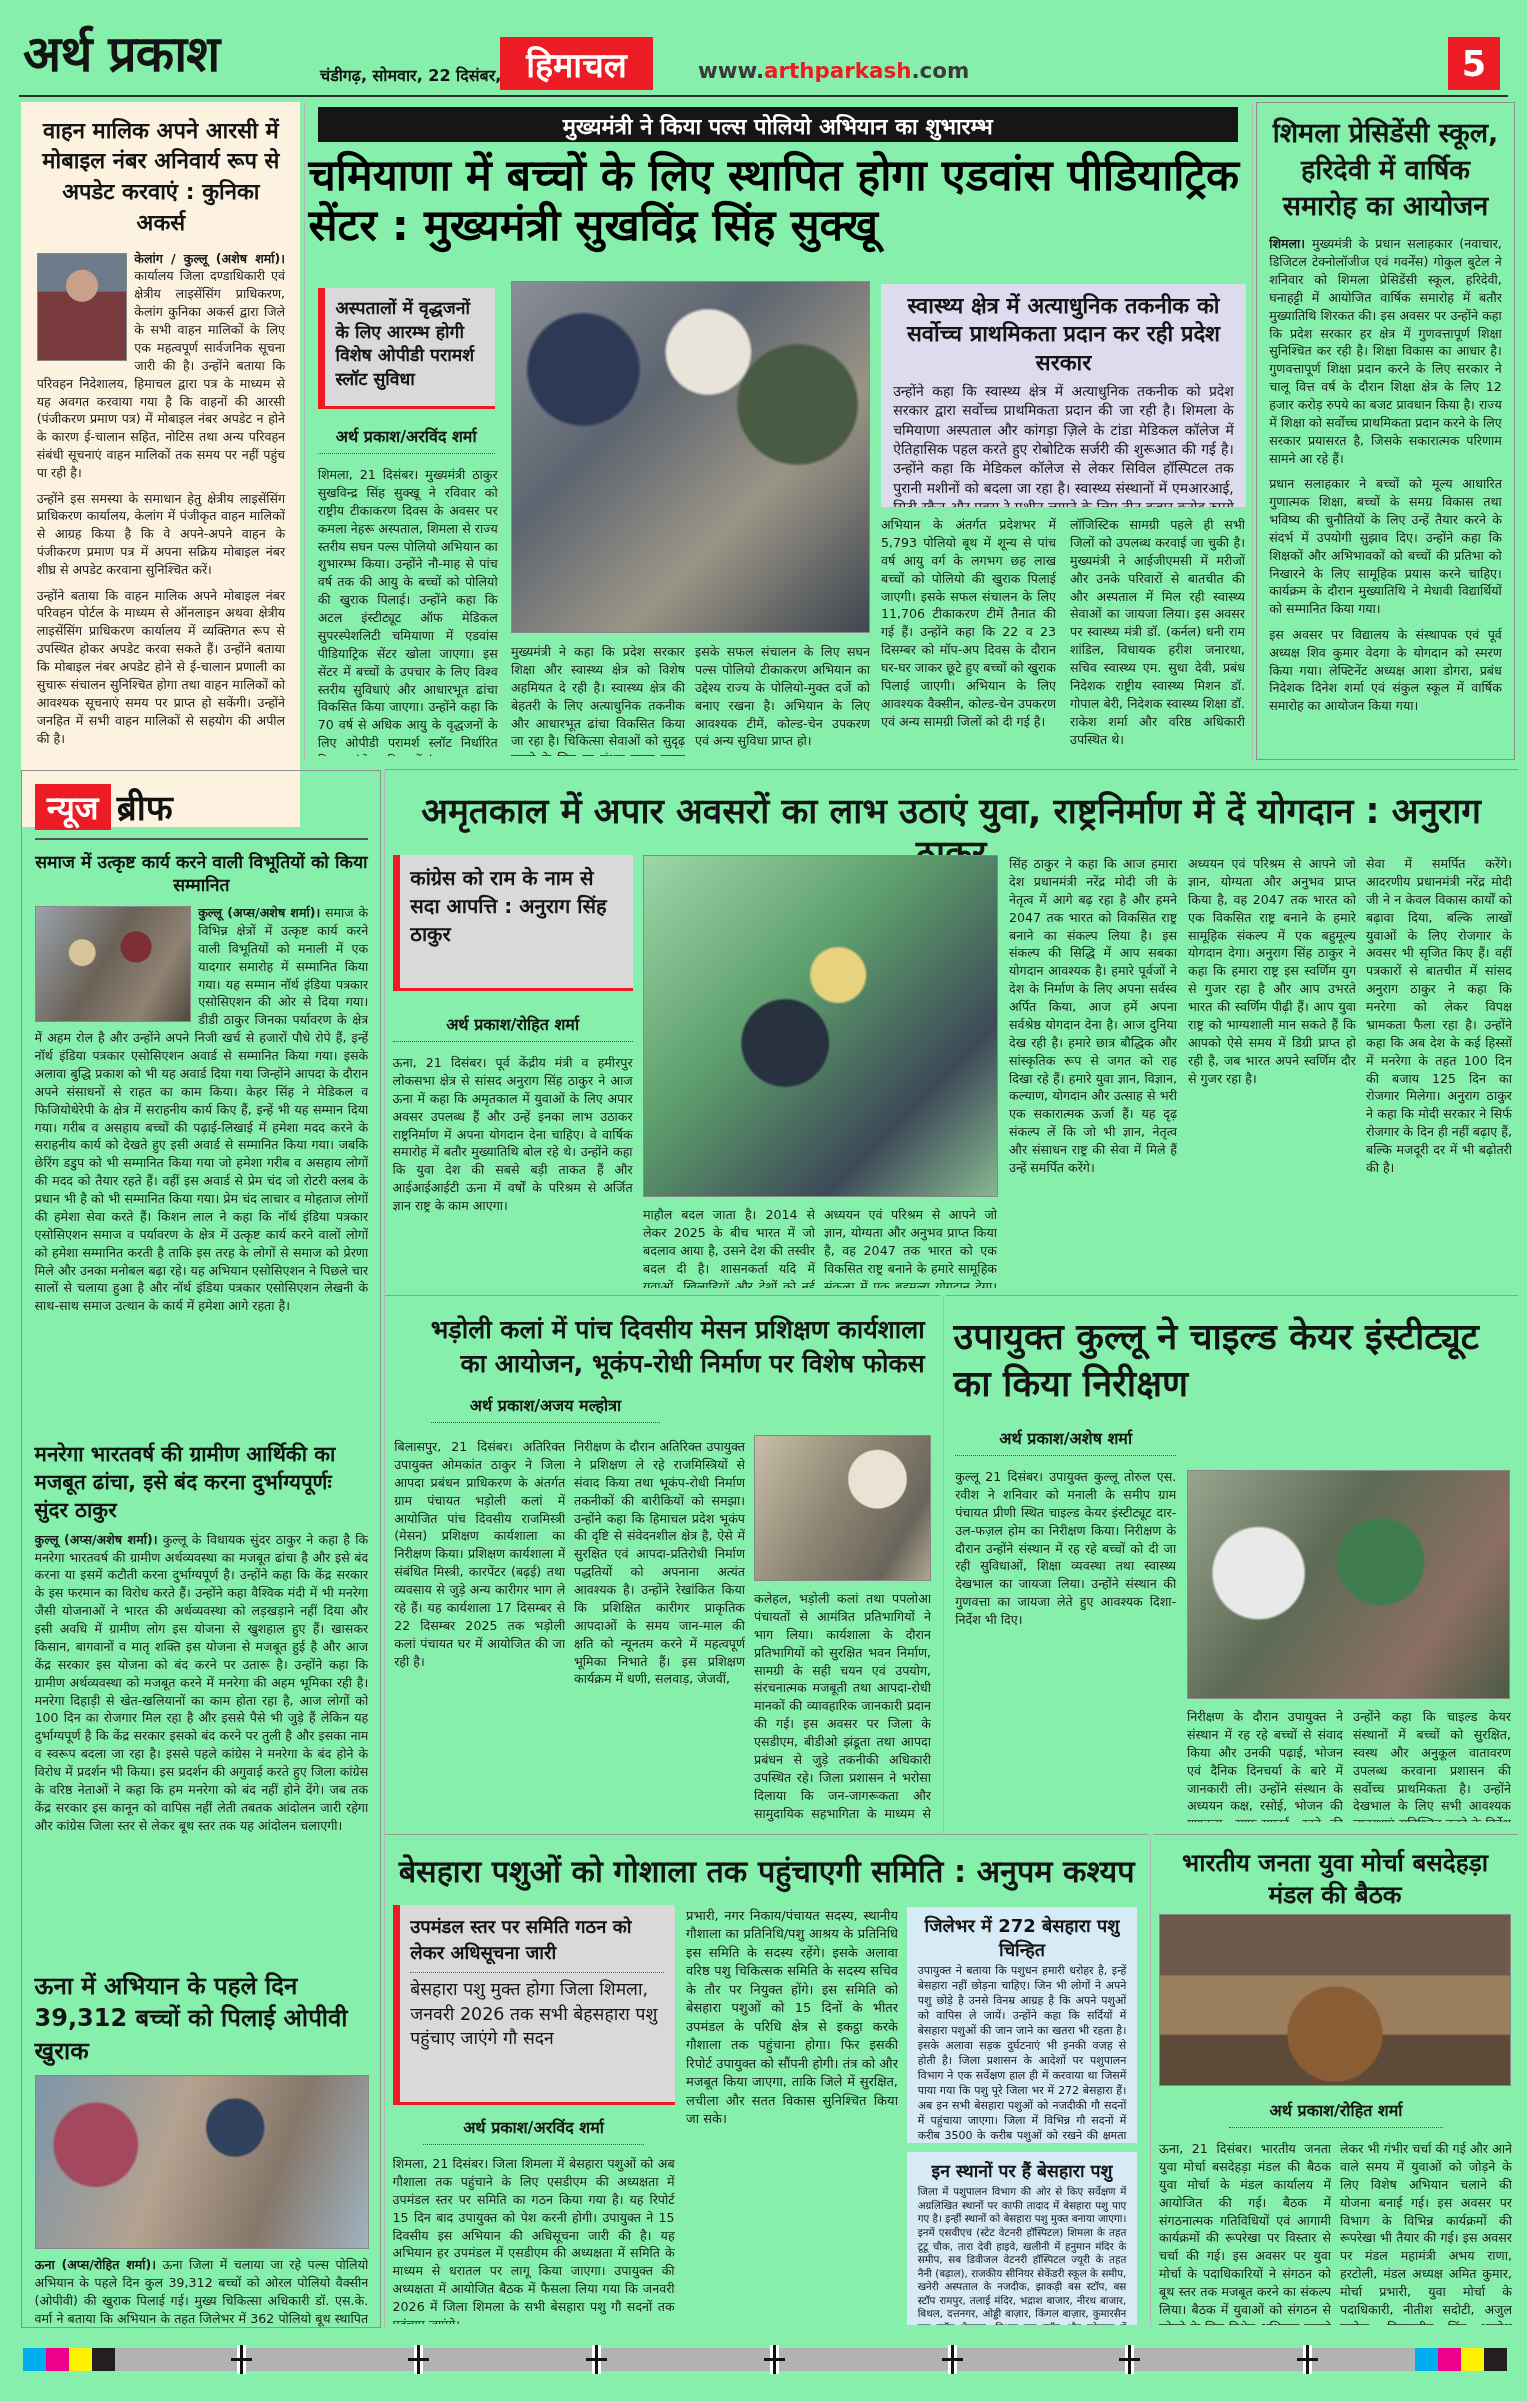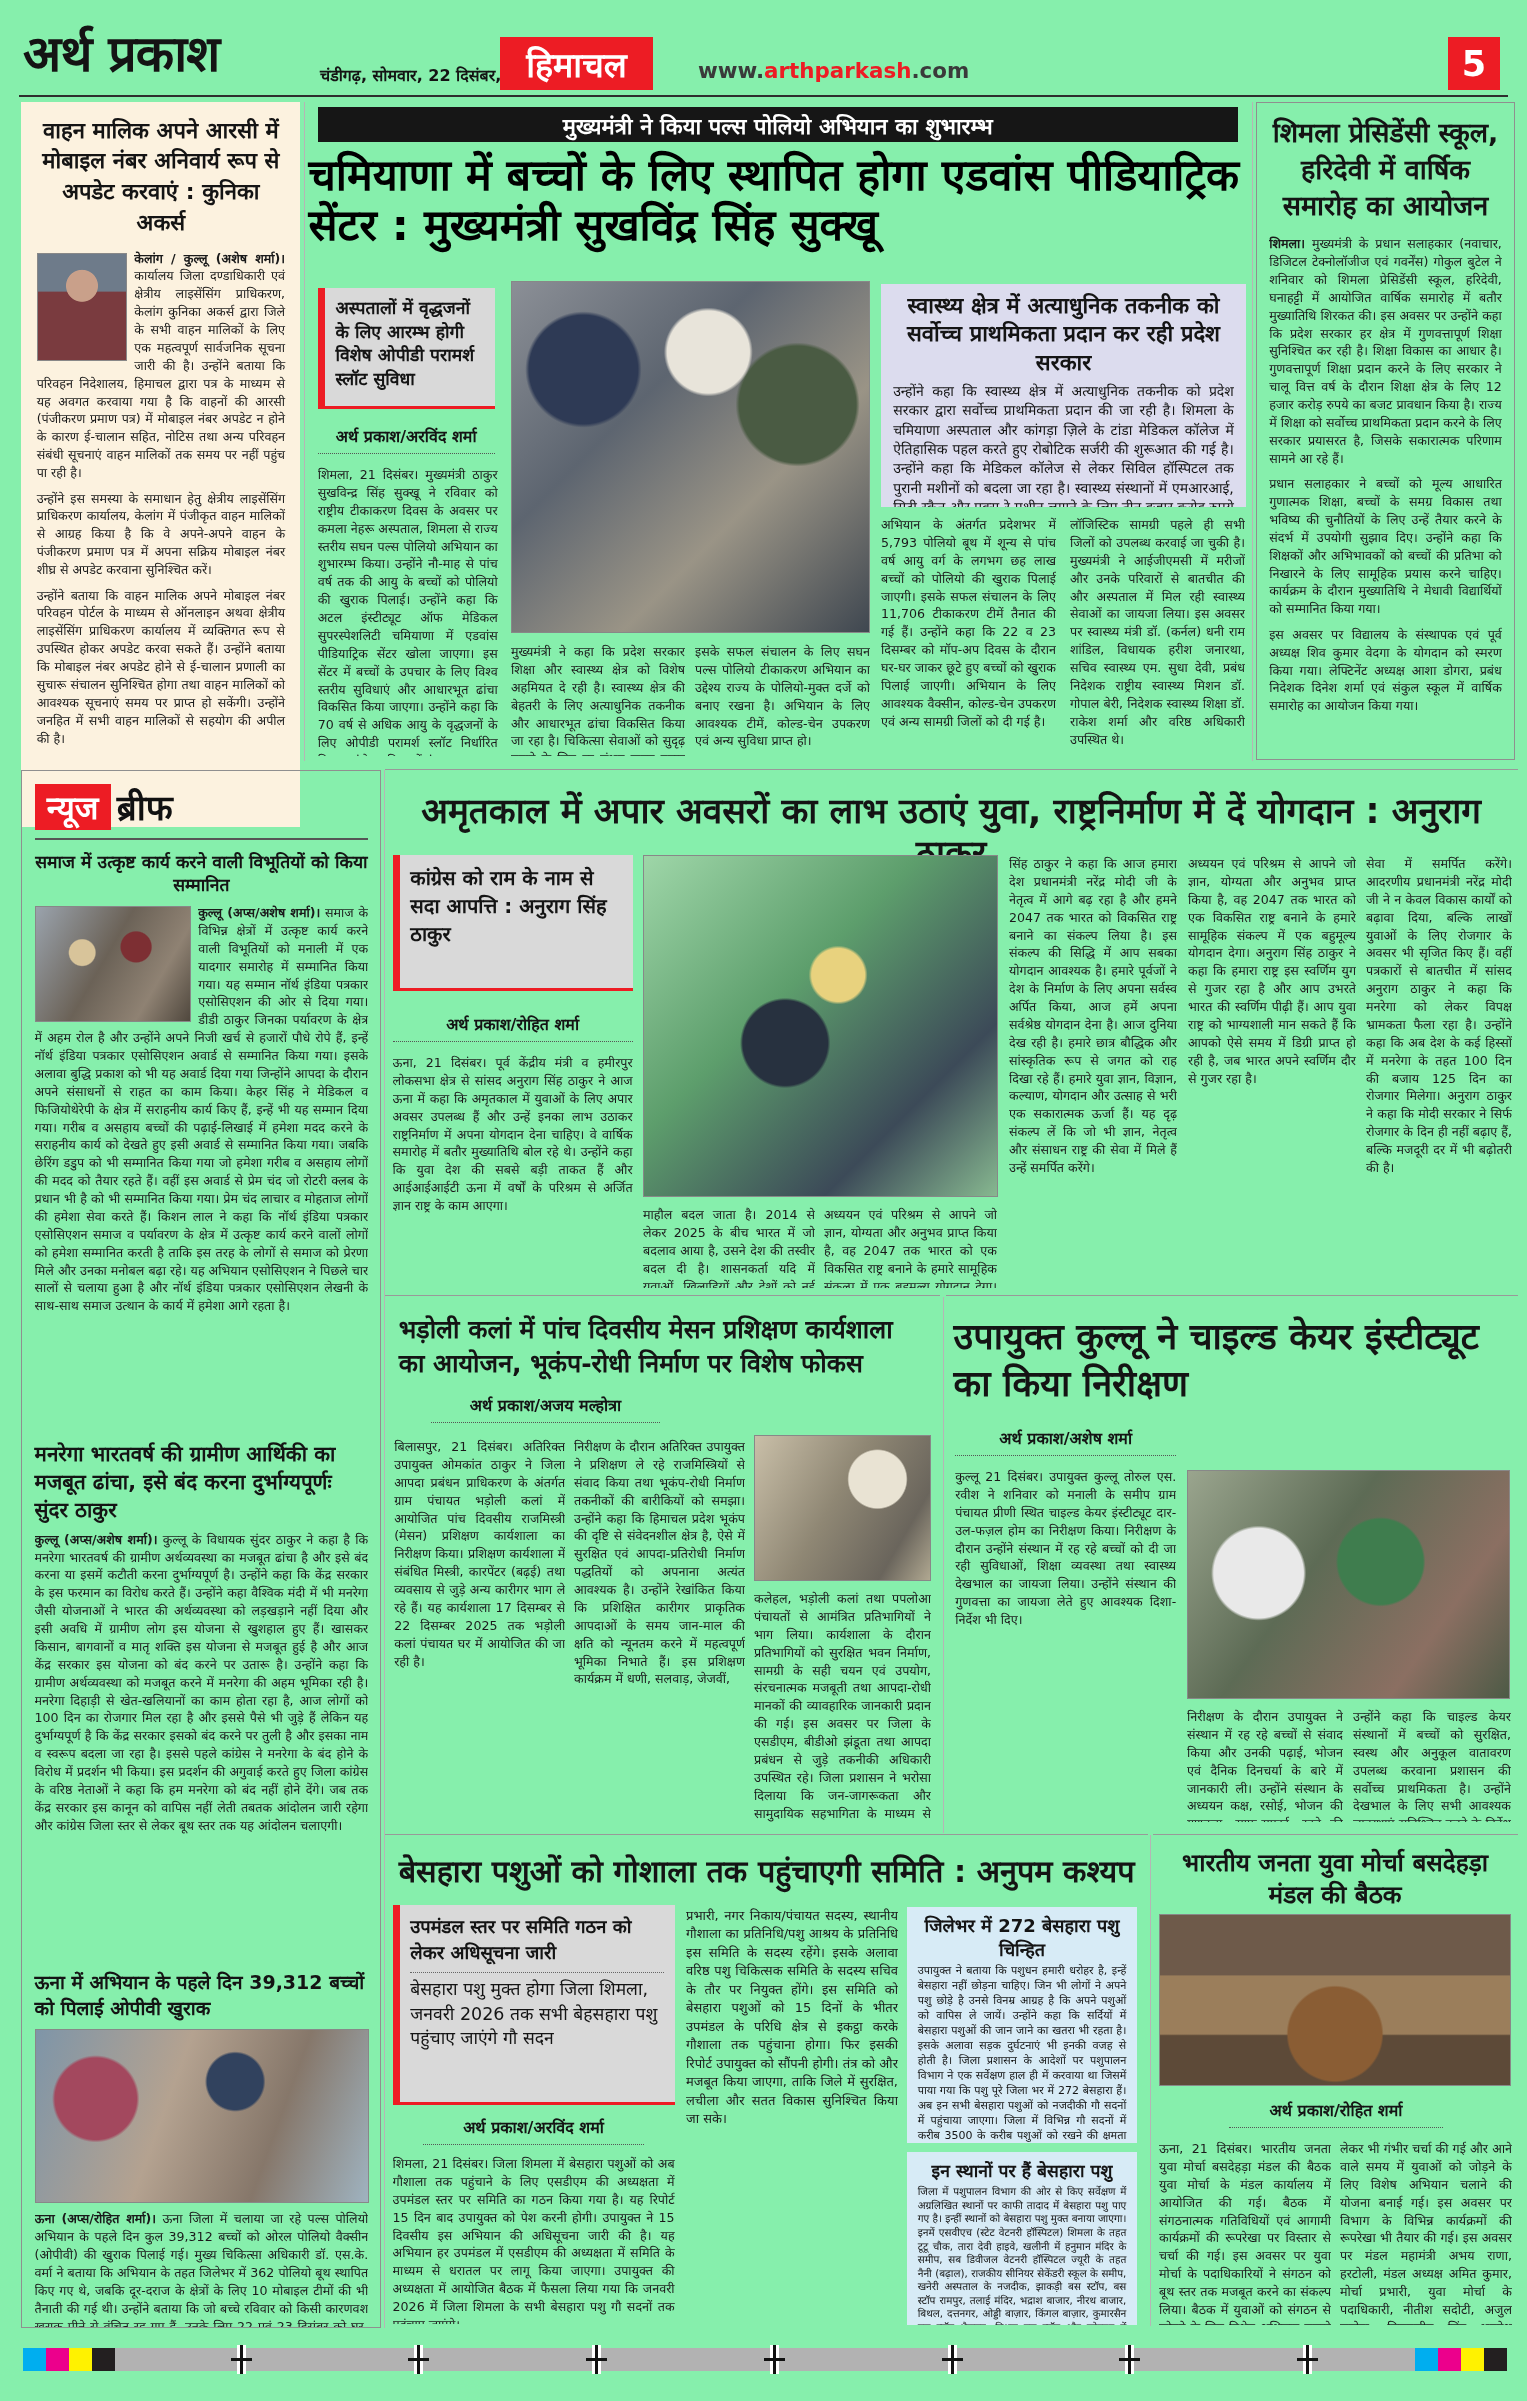--- a/index.html
+++ b/index.html
@@ -32,21 +32,21 @@
   .lavender{background:#dcdcee;padding:7.6px 12.2px;}
   .bluebox{background:#d7ebf6;padding:6.1px 10.7px;}
   .kicker{background:#161616;color:#fff;display:flex;align-items:center;justify-content:center;font-size:22px;font-weight:bold;}
   .sec-border{border-top:1.5px solid #999;}
   .boxed{border:1.5px solid #8f8f8f;}
   
   .h-main{font-size:43px;font-weight:900;line-height:1.16;color:#000;}
   .h-a{font-size:22px;font-weight:900;line-height:1.4;text-align:center;}
   .h-c{font-size:27px;font-weight:900;line-height:1.35;text-align:center;}
   .h-e{font-size:35px;font-weight:900;text-align:center;line-height:1.2;}
-  .h-f{font-size:25px;font-weight:900;text-align:left;line-height:1.35;}
+  .h-f{font-size:25px;font-weight:900;text-align:right;line-height:1.35;}
   .h-g{font-size:36px;font-weight:900;line-height:1.3;}
   .h-h{font-size:30.5px;font-weight:900;text-align:center;}
   .h-i{font-size:24.4px;font-weight:900;text-align:center;line-height:1.3;}
   .h-brief-item{font-size:17.5px;font-weight:900;text-align:center;line-height:1.35;}
   .h-brief-sub{font-size:20.6px;font-weight:900;line-height:1.35;}
   
   .nb-brand{display:flex;align-items:center;gap:6.1px;}
   .nb-red{background:var(--red);color:#fff;font-size:32px;font-weight:900;padding:1.5px 12.2px;}
   .nb-black{font-size:35px;font-weight:900;color:#111;}
   .nb-rule{height:2.3px;background:#555;}
@@ -132,21 +132,21 @@
     <div class="body-txt jt ov" style="margin-top:6px;height:525px;">
       <div class="photo ph-brief1" style="float:left;width:156px;height:116px;margin:2.3px 7.6px 3.1px 0;"></div>
       <p><span class="lead">कुल्लू (अप्स/अशेष शर्मा)।</span> <span>समाज के विभिन्न क्षेत्रों में उत्कृष्ट कार्य करने वाली विभूतियों को मनाली में एक यादगार समारोह में सम्मानित किया गया। यह सम्मान नॉर्थ इंडिया पत्रकार एसोसिएशन की ओर से दिया गया। डीडी ठाकुर जिनका पर्यावरण के क्षेत्र में अहम रोल है और उन्होंने अपने निजी खर्च से हजारों पौधे रोपे हैं, इन्हें नॉर्थ इंडिया पत्रकार एसोसिएशन अवार्ड से सम्मानित किया गया। इसके अलावा बुद्धि प्रकाश को भी यह अवार्ड दिया गया जिन्होंने आपदा के दौरान अपने संसाधनों से राहत का काम किया। केहर सिंह ने मेडिकल व फिजियोथेरेपी के क्षेत्र में सराहनीय कार्य किए हैं, इन्हें भी यह सम्मान दिया गया। गरीब व असहाय बच्चों की पढ़ाई-लिखाई में हमेशा मदद करने के सराहनीय कार्य को देखते हुए इसी अवार्ड से सम्मानित किया गया। जबकि छेरिंग डडुप को भी सम्मानित किया गया जो हमेशा गरीब व असहाय लोगों की मदद को तैयार रहते हैं। वहीं इस अवार्ड से प्रेम चंद जो रोटरी क्लब के प्रधान भी है को भी सम्मानित किया गया। प्रेम चंद लाचार व मोहताज लोगों की हमेशा सेवा करते हैं। किशन लाल ने कहा कि नॉर्थ इंडिया पत्रकार एसोसिएशन समाज व पर्यावरण के क्षेत्र में उत्कृष्ट कार्य करने वालों लोगों को हमेशा सम्मानित करती है ताकि इस तरह के लोगों से समाज को प्रेरणा मिले और उनका मनोबल बढ़ा रहे। यह अभियान एसोसिएशन ने पिछले चार सालों से चलाया हुआ है और नॉर्थ इंडिया पत्रकार एसोसिएशन लेखनी के साथ-साथ समाज उत्थान के कार्य में हमेशा आगे रहता है।</span></p>
     </div>
 
     <h3 class="h-brief-sub" style="margin-top:12.2px;">मनरेगा भारतवर्ष की ग्रामीण आर्थिकी का मजबूत ढांचा, इसे बंद करना दुर्भाग्यपूर्णः सुंदर ठाकुर</h3>
     <div class="body-txt jt ov" style="margin-top:6.1px;height:427px;">
       <p><span class="lead">कुल्लू (अप्स/अशेष शर्मा)।</span> <span>कुल्लू के विधायक सुंदर ठाकुर ने कहा है कि मनरेगा भारतवर्ष की ग्रामीण अर्थव्यवस्था का मजबूत ढांचा है और इसे बंद करना या इसमें कटौती करना दुर्भाग्यपूर्ण है। उन्होंने कहा कि केंद्र सरकार के इस फरमान का विरोध करते हैं। उन्होंने कहा वैश्विक मंदी में भी मनरेगा जैसी योजनाओं ने भारत की अर्थव्यवस्था को लड़खड़ाने नहीं दिया और इसी अवधि में ग्रामीण लोग इस योजना से खुशहाल हुए हैं। खासकर किसान, बागवानों व मातृ शक्ति इस योजना से मजबूत हुई है और आज केंद्र सरकार इस योजना को बंद करने पर उतारू है। उन्होंने कहा कि ग्रामीण अर्थव्यवस्था को मजबूत करने में मनरेगा की अहम भूमिका रही है। मनरेगा दिहाड़ी से खेत-खलियानों का काम होता रहा है, आज लोगों को 100 दिन का रोजगार मिल रहा है और इससे पैसे भी जुड़े हैं लेकिन यह दुर्भाग्यपूर्ण है कि केंद्र सरकार इसको बंद करने पर तुली है और इसका नाम व स्वरूप बदला जा रहा है। इससे पहले कांग्रेस ने मनरेगा के बंद होने के विरोध में प्रदर्शन भी किया। इस प्रदर्शन की अगुवाई करते हुए जिला कांग्रेस के वरिष्ठ नेताओं ने कहा कि हम मनरेगा को बंद नहीं होने देंगे। जब तक केंद्र सरकार इस कानून को वापिस नहीं लेती तबतक आंदोलन जारी रहेगा और कांग्रेस जिला स्तर से लेकर बूथ स्तर तक यह आंदोलन चलाएगी।</span></p>
     </div>
 
-    <h3 class="h-brief-sub" style="margin-top:12.2px;font-size:19px;">ऊना में अभियान के पहले दिन 39,312 बच्चों को पिलाई ओपीवी खुराक</h3>
+    <h3 class="h-brief-sub" style="margin-top:12.2px;font-size:24px;">ऊना में अभियान के पहले दिन 39,312 बच्चों को पिलाई ओपीवी खुराक</h3>
     <div class="photo ph-una" style="margin-top:7.6px;width:334px;height:174px;"></div>
     <div class="body-txt jt ov" style="margin-top:7.6px;height:198px;">
       <p><span class="lead">ऊना (अप्स/रोहित शर्मा)।</span> <span>ऊना जिला में चलाया जा रहे पल्स पोलियो अभियान के पहले दिन कुल 39,312 बच्चों को ओरल पोलियो वैक्सीन (ओपीवी) की खुराक पिलाई गई। मुख्य चिकित्सा अधिकारी डॉ. एस.के. वर्मा ने बताया कि अभियान के तहत जिलेभर में 362 पोलियो बूथ स्थापित किए गए थे, जबकि दूर-दराज के क्षेत्रों के लिए 10 मोबाइल टीमों की भी तैनाती की गई थी। उन्होंने बताया कि जो बच्चे रविवार को किसी कारणवश खुराक पीने से वंचित रह गए हैं, उनके लिए 22 एवं 23 दिसंबर को घर-घर जाकर अभियान चलाया जाएगा, जिसमें स्वास्थ्य कार्यकर्ता छूटे हुए बच्चों को पोलियो खुराक पिलाएंगे। डॉ. वर्मा ने अभिभावकों से अपील की है कि वे अपने बच्चों को पोलियो की खुराक अवश्य पिलाएं तथा इस राष्ट्रीय अभियान को सफल बनाने में स्वास्थ्य विभाग का सहयोग करें।</span></p>
     </div>
   </section>
 
   <div class="abs vrule" style="left:384px;top:770px;height:1558px;"></div>
 
   <section class="abs sec-border ov" style="left:385px;top:769px;width:1133px;height:526px;">
     <h2 class="abs h-e" style="left:4.6px;top:20px;width:1123px;">अमृतकाल में अपार अवसरों का लाभ उठाएं युवा, राष्ट्रनिर्माण में दें योगदान : अनुराग ठाकुर</h2>

